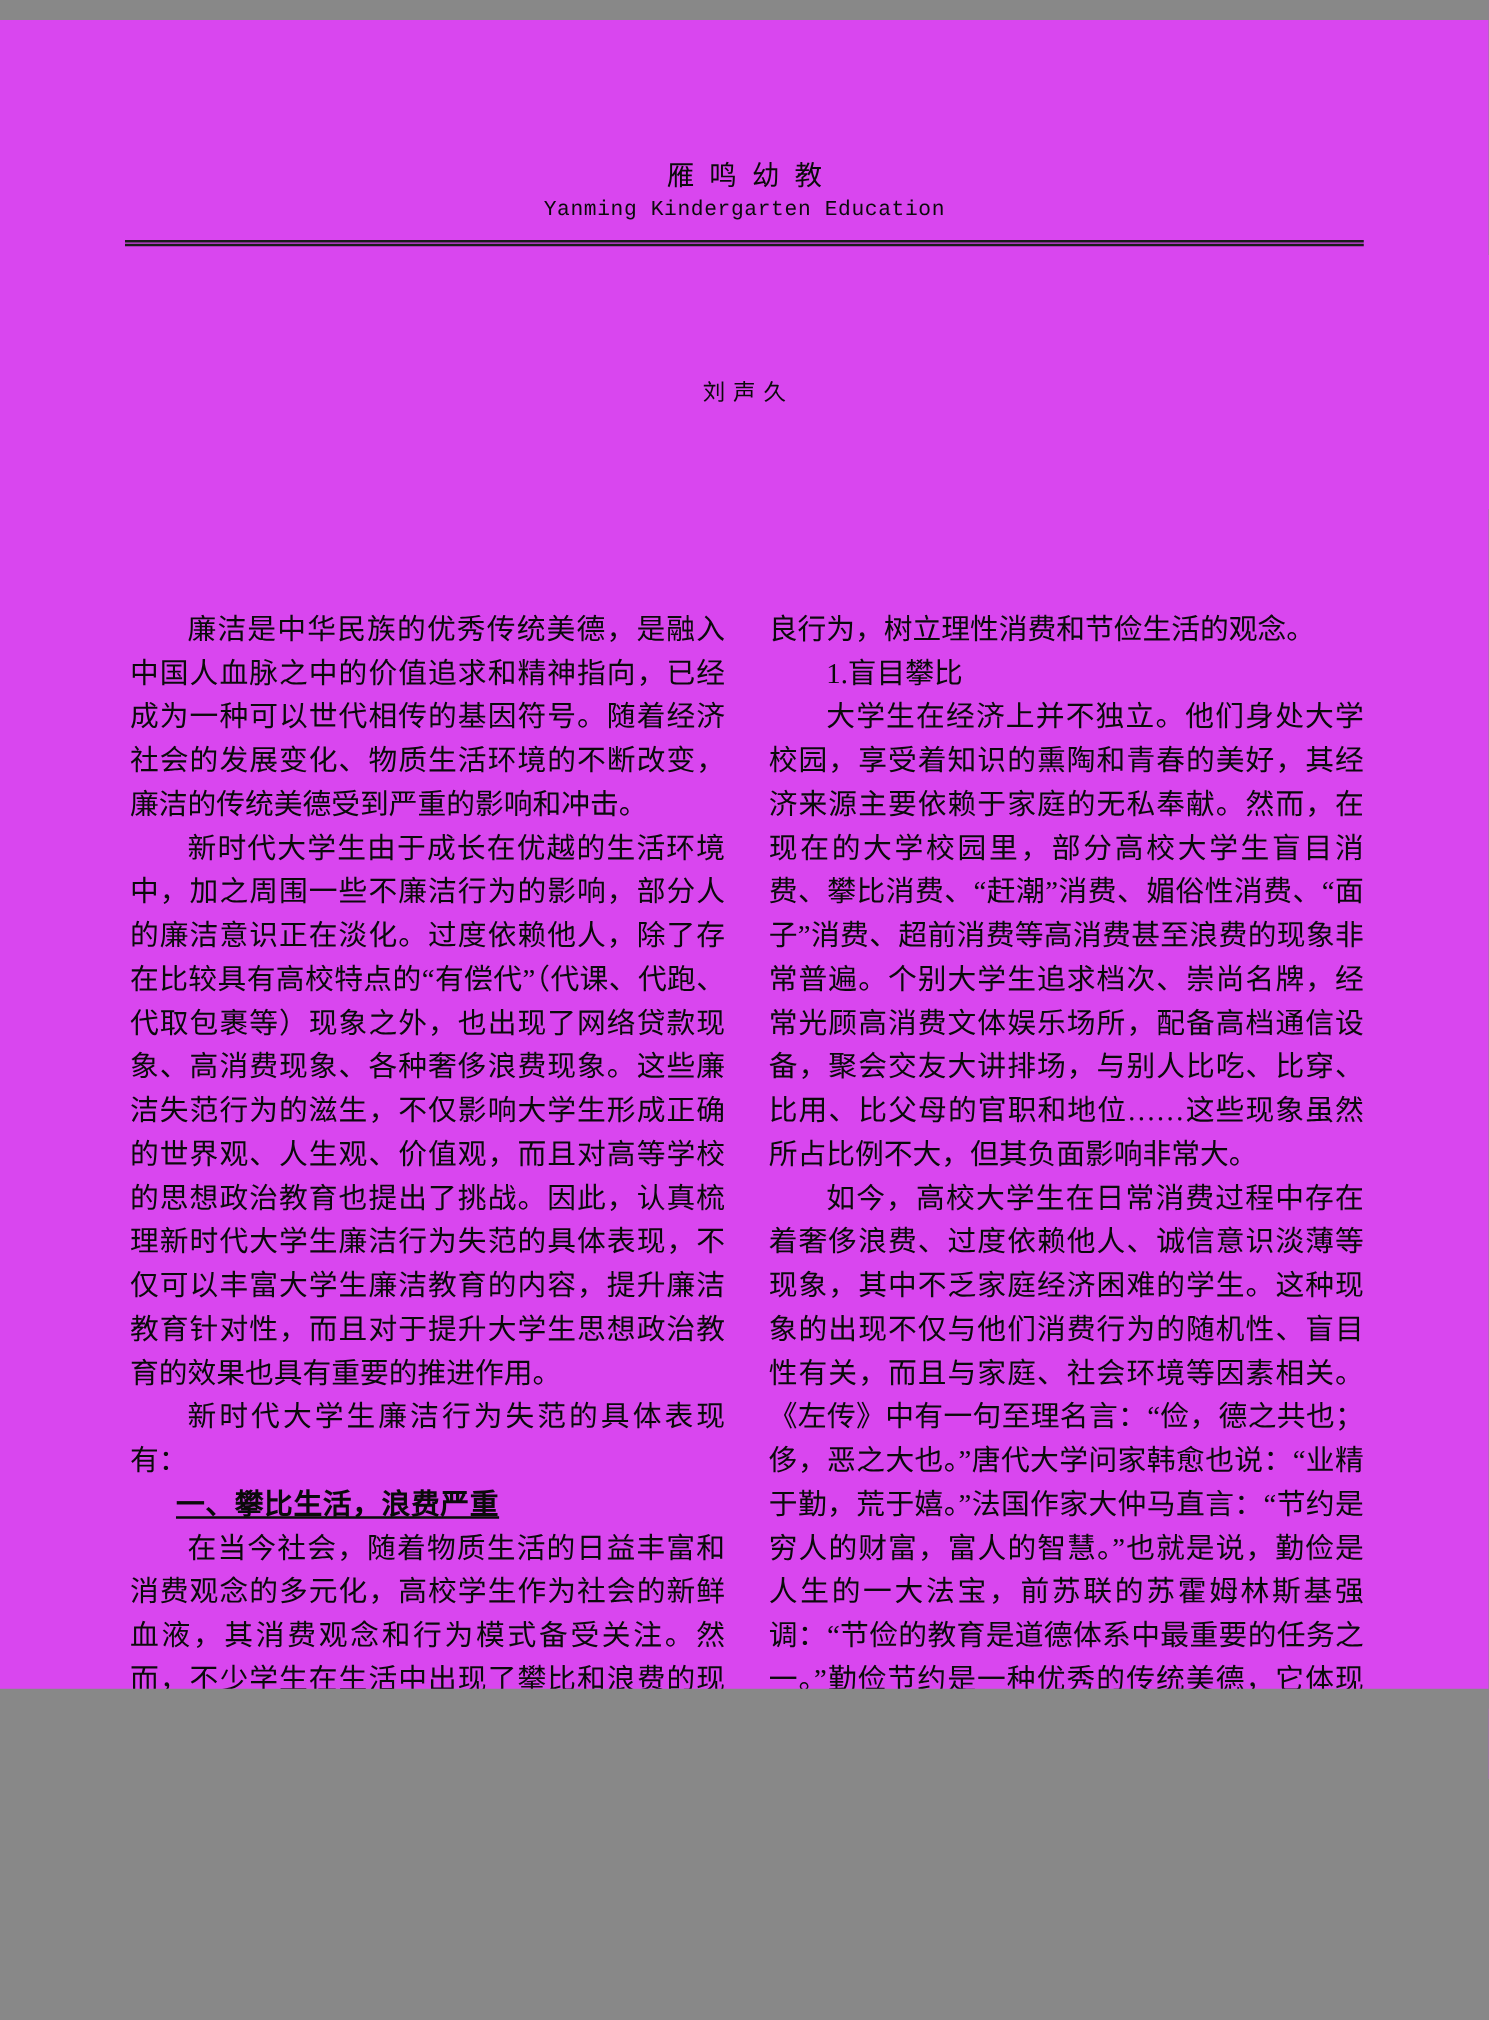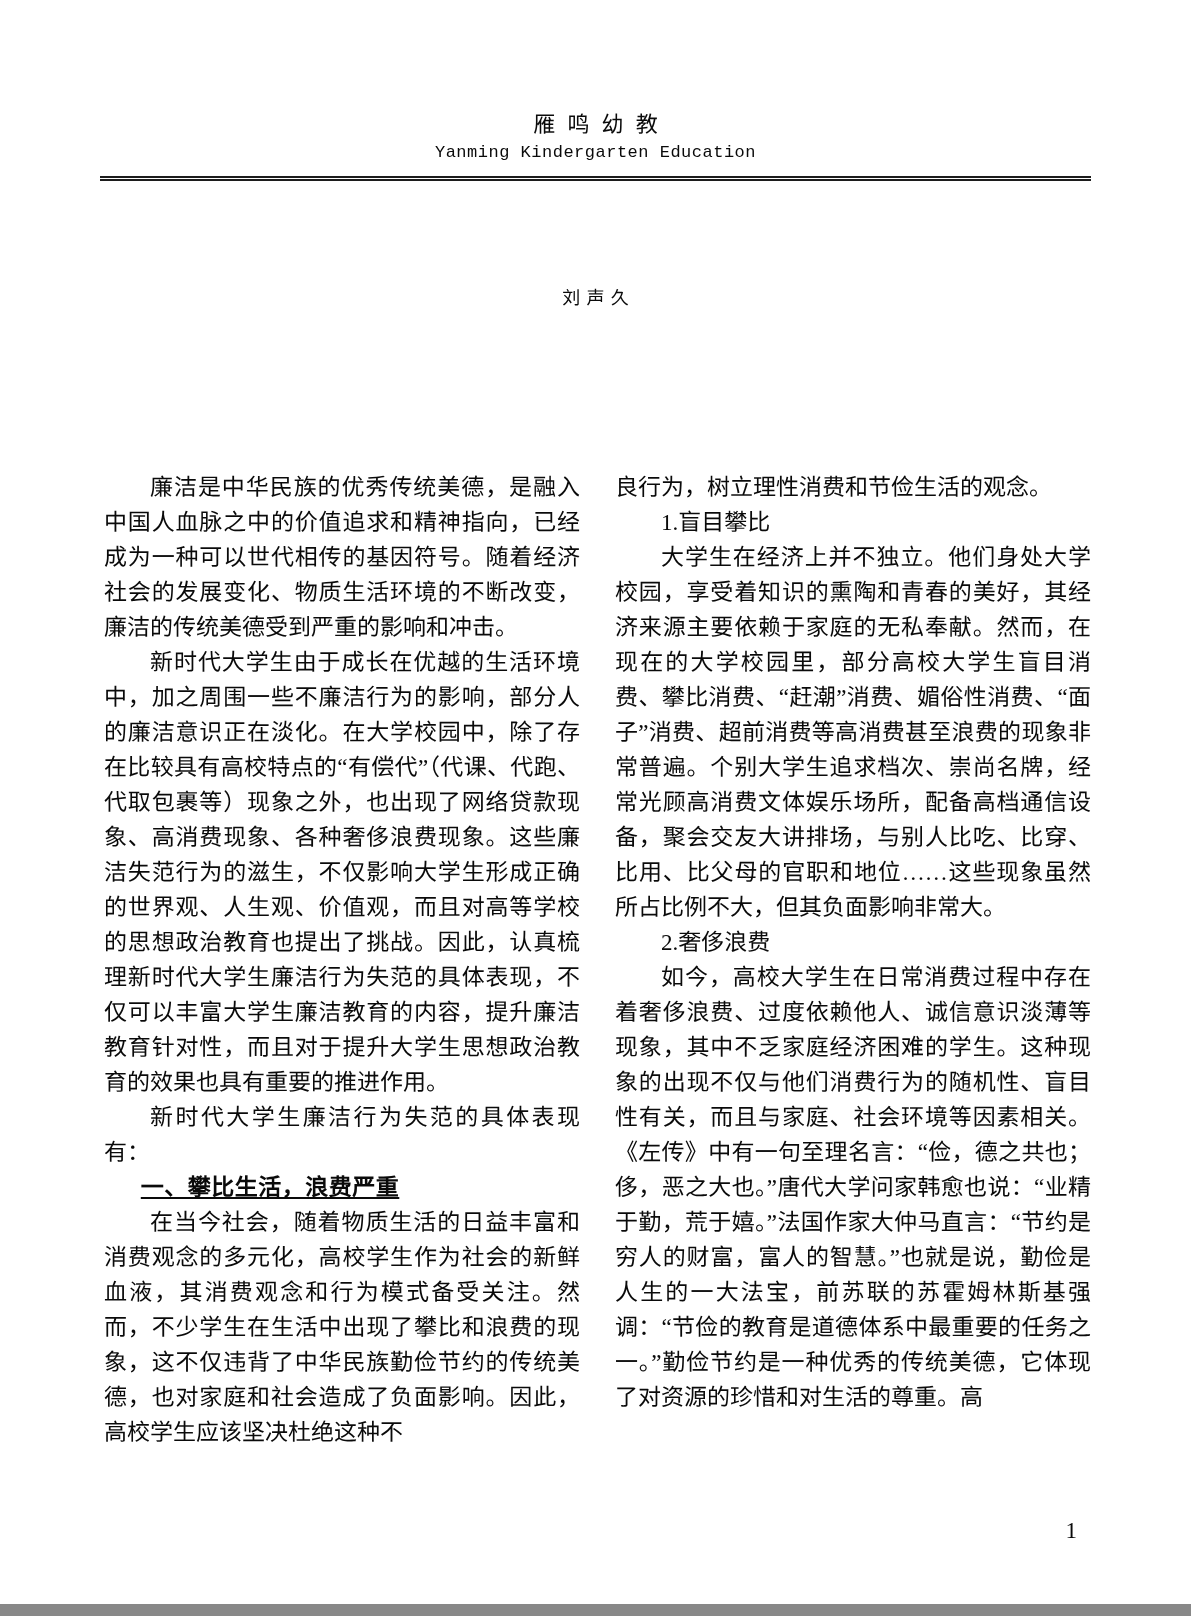--- a/index.html
+++ b/index.html
@@ -1,20 +1,20 @@
 <!DOCTYPE html>
 <html lang="zh-CN"><head>
 <meta charset="utf-8">
 <style>
   html,body{margin:0;padding:0;background:#888;}
   .page{
     position:relative;
-    width:1191px;height:1604px;
-    margin:0 auto;
-    background:#ffffff;
+    width:1191px;height:1335px;
+    margin:16px auto;
+    background:#d946ef;
     color:#0a0a0a;
     font-family:"Liberation Serif","DejaVu Serif",serif;
     overflow:hidden;
   }
   .header{padding-top:110px;text-align:center;}
   .journal-cn{
     font-size:22px;line-height:30px;
     letter-spacing:0.55em;text-indent:0.55em;
   }
   .journal-en{
@@ -71,29 +71,28 @@
   </div>
 
   <div class="rule"></div>
 
 
   <div class="author">刘声久</div>
 
   <div class="body-columns">
     <div class="column" id="col-left">
         <p class="blk para">廉洁是中华民族的优秀传统美德，是融入中国人血脉之中的价值追求和精神指向，已经成为一种可以世代相传的基因符号。随着经济社会的发展变化、物质生活环境的不断改变，廉洁的传统美德受到严重的影响和冲击。</p>
-        <p class="blk para">新时代大学生由于成长在优越的生活环境中，加之周围一些不廉洁行为的影响，部分人的廉洁意识正在淡化。在大学校园中，除了存在比较具有高校特点的“有偿代”（代课、代跑、代取包裹等）现象之外，也出现了网络贷款现象、高消费现象、各种奢侈浪费现象。这些廉洁失范行为的滋生，不仅影响大学生形成正确的世界观、人生观、价值观，而且对高等学校的思想政治教育也提出了挑战。因此，认真梳理新时代大学生廉洁行为失范的具体表现，不仅可以丰富大学生廉洁教育的内容，提升廉洁教育针对性，而且对于提升大学生思想政治教育的效果也具有重要的推进作用。</p>
+        <p class="blk para">新时代大学生由于成长在优越的生活环境中，加之周围一些不廉洁行为的影响，部分人的廉洁意识正在淡化。过度依赖他人，除了存在比较具有高校特点的“有偿代”（代课、代跑、代取包裹等）现象之外，也出现了网络贷款现象、高消费现象、各种奢侈浪费现象。这些廉洁失范行为的滋生，不仅影响大学生形成正确的世界观、人生观、价值观，而且对高等学校的思想政治教育也提出了挑战。因此，认真梳理新时代大学生廉洁行为失范的具体表现，不仅可以丰富大学生廉洁教育的内容，提升廉洁教育针对性，而且对于提升大学生思想政治教育的效果也具有重要的推进作用。</p>
         <p class="blk para">新时代大学生廉洁行为失范的具体表现有：</p>
         <p class="blk heading">一、攀比生活，浪费严重</p>
         <p class="blk para">在当今社会，随着物质生活的日益丰富和消费观念的多元化，高校学生作为社会的新鲜血液，其消费观念和行为模式备受关注。然而，不少学生在生活中出现了攀比和浪费的现象，这不仅违背了中华民族勤俭节约的传统美德，也对家庭和社会造成了负面影响。因此，高校学生应该坚决杜绝这种不</p>
       </div>
     <div class="column" id="col-right">
         <p class="blk cont">良行为，树立理性消费和节俭生活的观念。</p>
         <p class="blk subheading">1.盲目攀比</p>
         <p class="blk para">大学生在经济上并不独立。他们身处大学校园，享受着知识的熏陶和青春的美好，其经济来源主要依赖于家庭的无私奉献。然而，在现在的大学校园里，部分高校大学生盲目消费、攀比消费、“赶潮”消费、媚俗性消费、“面子”消费、超前消费等高消费甚至浪费的现象非常普遍。个别大学生追求档次、崇尚名牌，经常光顾高消费文体娱乐场所，配备高档通信设备，聚会交友大讲排场，与别人比吃、比穿、比用、比父母的官职和地位……这些现象虽然所占比例不大，但其负面影响非常大。</p>
-        <p class="blk subheading">2.奢侈浪费</p>
         <p class="blk para">如今，高校大学生在日常消费过程中存在着奢侈浪费、过度依赖他人、诚信意识淡薄等现象，其中不乏家庭经济困难的学生。这种现象的出现不仅与他们消费行为的随机性、盲目性有关，而且与家庭、社会环境等因素相关。《左传》中有一句至理名言：“俭，德之共也；侈，恶之大也。”唐代大学问家韩愈也说：“业精于勤，荒于嬉。”法国作家大仲马直言：“节约是穷人的财富，富人的智慧。”也就是说，勤俭是人生的一大法宝，前苏联的苏霍姆林斯基强调：“节俭的教育是道德体系中最重要的任务之一。”勤俭节约是一种优秀的传统美德，它体现了对资源的珍惜和对生活的尊重。高</p>
       </div>
   </div>
 
   <div class="page-number">1</div>
 
 </div>
 
 </body></html>

